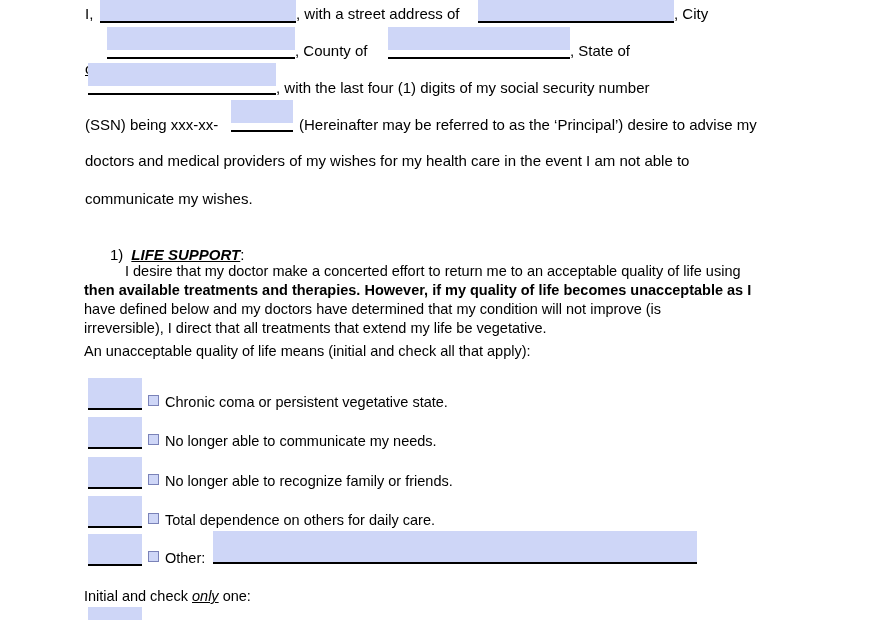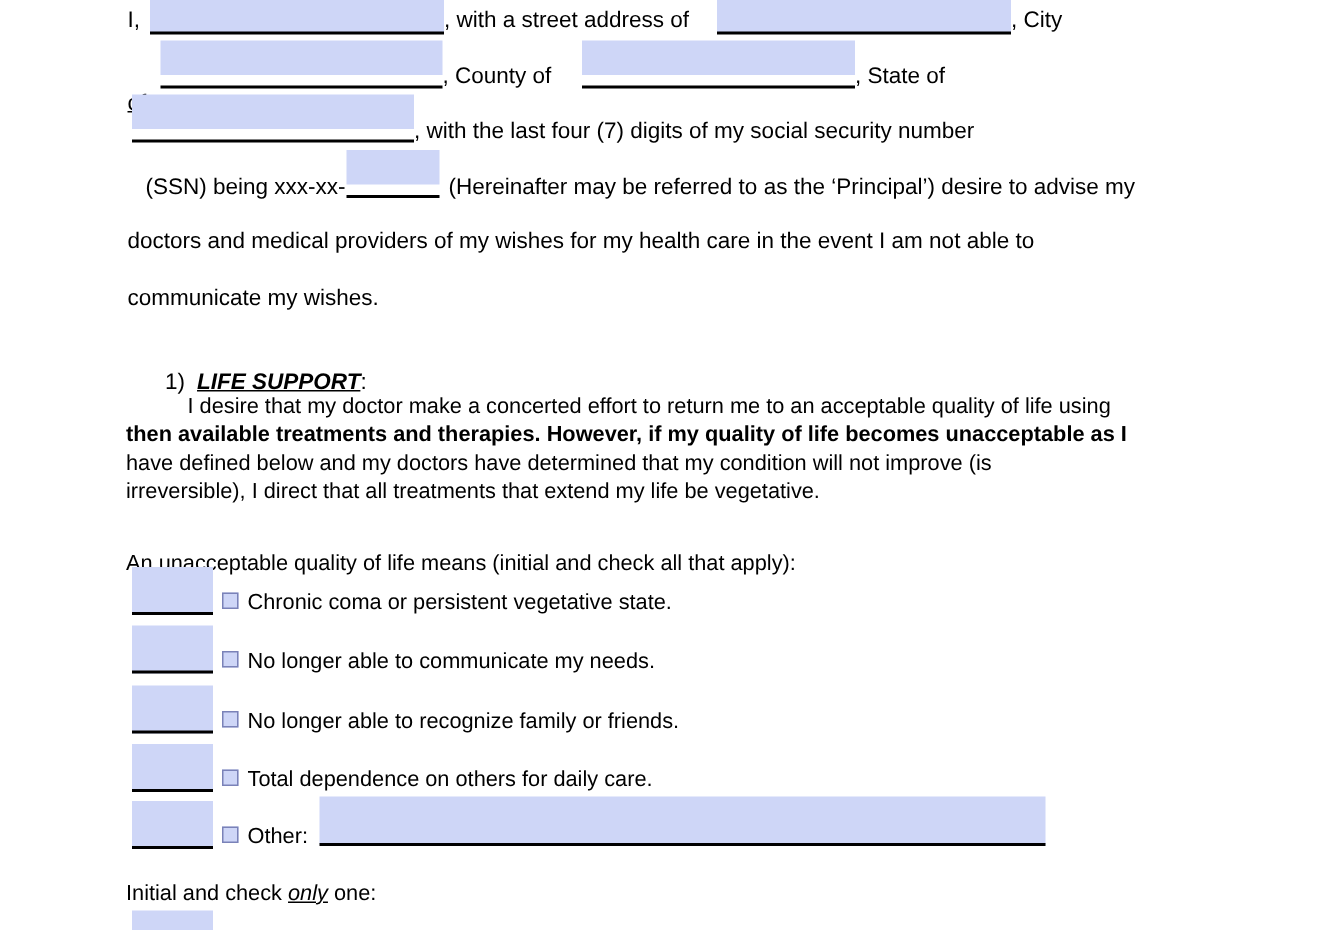--- a/index.html
+++ b/index.html
@@ -92,42 +92,42 @@
 <div class="abs txt" style="left:295px; top:43px;">, County of</div>
 
 <div class="field" style="left:388px; top:27px; width:182px; height:23px;"></div>
 <div class="rule" style="left:388px; top:57px; width:182px;"></div>
 
 <div class="abs txt" style="left:570px; top:43px;">, State of</div>
 
 <div class="field" style="left:88px; top:63px; width:188px; height:23px;"></div>
 <div class="rule" style="left:88px; top:93px; width:188px;"></div>
 
-<div class="abs txt" style="left:276px; top:80px;">, with the last four (7) digits of my social security number</div>
+<div class="abs txt" style="left:276px; top:80px;">, with the last four (1) digits of my social security number</div>
 
-<div class="abs txt" style="left:97px; top:117px;">(SSN) being xxx-xx-</div>
+<div class="abs txt" style="left:85px; top:117px;">(SSN) being xxx-xx-</div>
 
 <div class="field" style="left:231px; top:100px; width:62px; height:23px;"></div>
 <div class="rule" style="left:231px; top:130px; width:62px;"></div>
 
 <div class="abs txt" style="left:299px; top:117px;">(Hereinafter may be referred to as the ‘Principal’) desire to advise my</div>
 
 <div class="abs txt" style="left:85px; top:153px;">doctors and medical providers of my wishes for my health care in the event I am not able to</div>
 <div class="abs txt" style="left:85px; top:191px;">communicate my wishes.</div>
 
 <div class="abs" style="left:110px; top:246px;">
   <span class="sec-num">1)</span><span style="display:inline-block;width:8px;"></span><span class="sec-title">LIFE SUPPORT</span><span class="sec-num">:</span>
 </div>
 
 <div class="abs txt-sm" style="left:84px; top:264px;margin-left:41px;">I desire that my doctor make a concerted effort to return me to an acceptable quality of life using</div>
 <div class="abs txt-sm" style="left:84px; top:283px;font-weight:bold;">then available treatments and therapies. However, if my quality of life becomes unacceptable as I</div>
 <div class="abs txt-sm" style="left:84px; top:302px;">have defined below and my doctors have determined that my condition will not improve (is</div>
 <div class="abs txt-sm" style="left:84px; top:321px;">irreversible), I direct that all treatments that extend my life be vegetative.</div>
 
-<div class="abs txt-sm" style="left:84px; top:369px;">An unacceptable quality of life means (initial and check all that apply):</div>
+<div class="abs txt-sm" style="left:84px; top:344px;">An unacceptable quality of life means (initial and check all that apply):</div>
 
 <div class="field" style="left:88px; top:378px; width:54px; height:32px;"></div>
 <div class="rule" style="left:88px; top:408px; width:54px;"></div>
 <div class="cbox" style="left:148px; top:395px;"></div>
 <div class="abs txt-sm" style="left:165px; top:395px;text-align:center;">Chronic coma or persistent vegetative state.</div>
 
 <div class="field" style="left:88px; top:417px; width:54px; height:32px;"></div>
 <div class="rule" style="left:88px; top:447px; width:54px;"></div>
 <div class="cbox" style="left:148px; top:434px;"></div>
 <div class="abs txt-sm" style="left:165px; top:434px;">No longer able to communicate my needs.</div>

